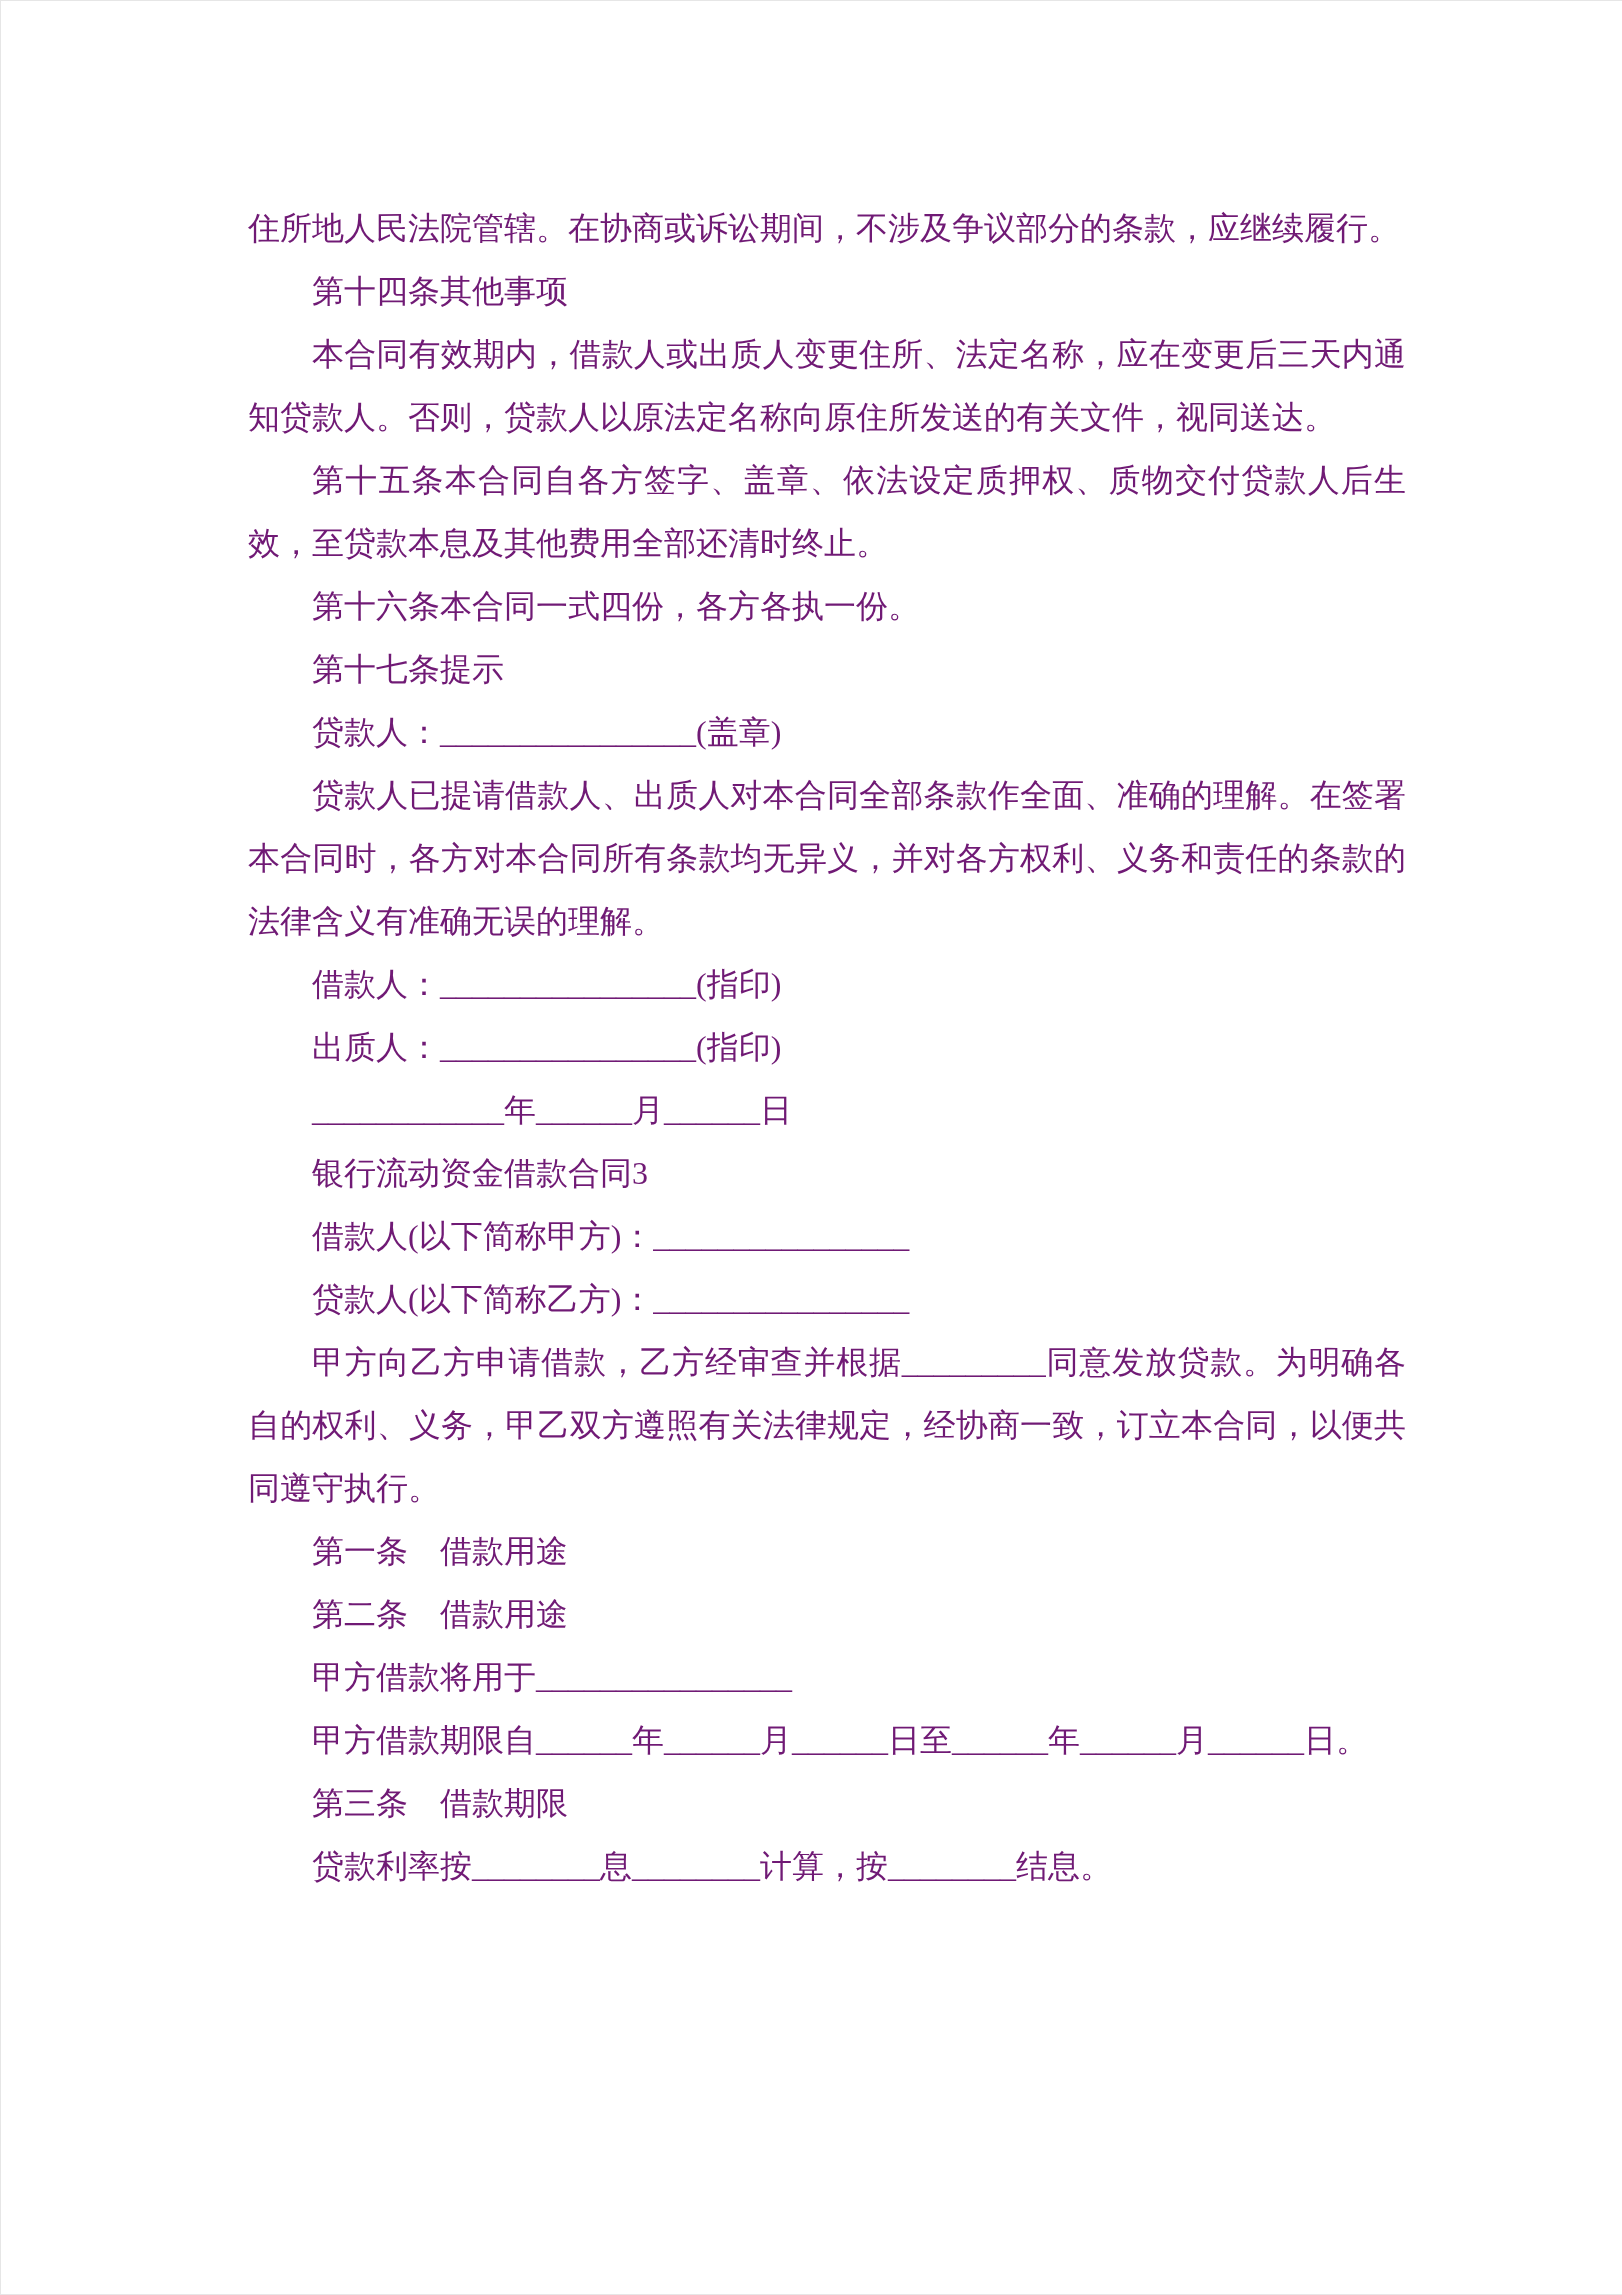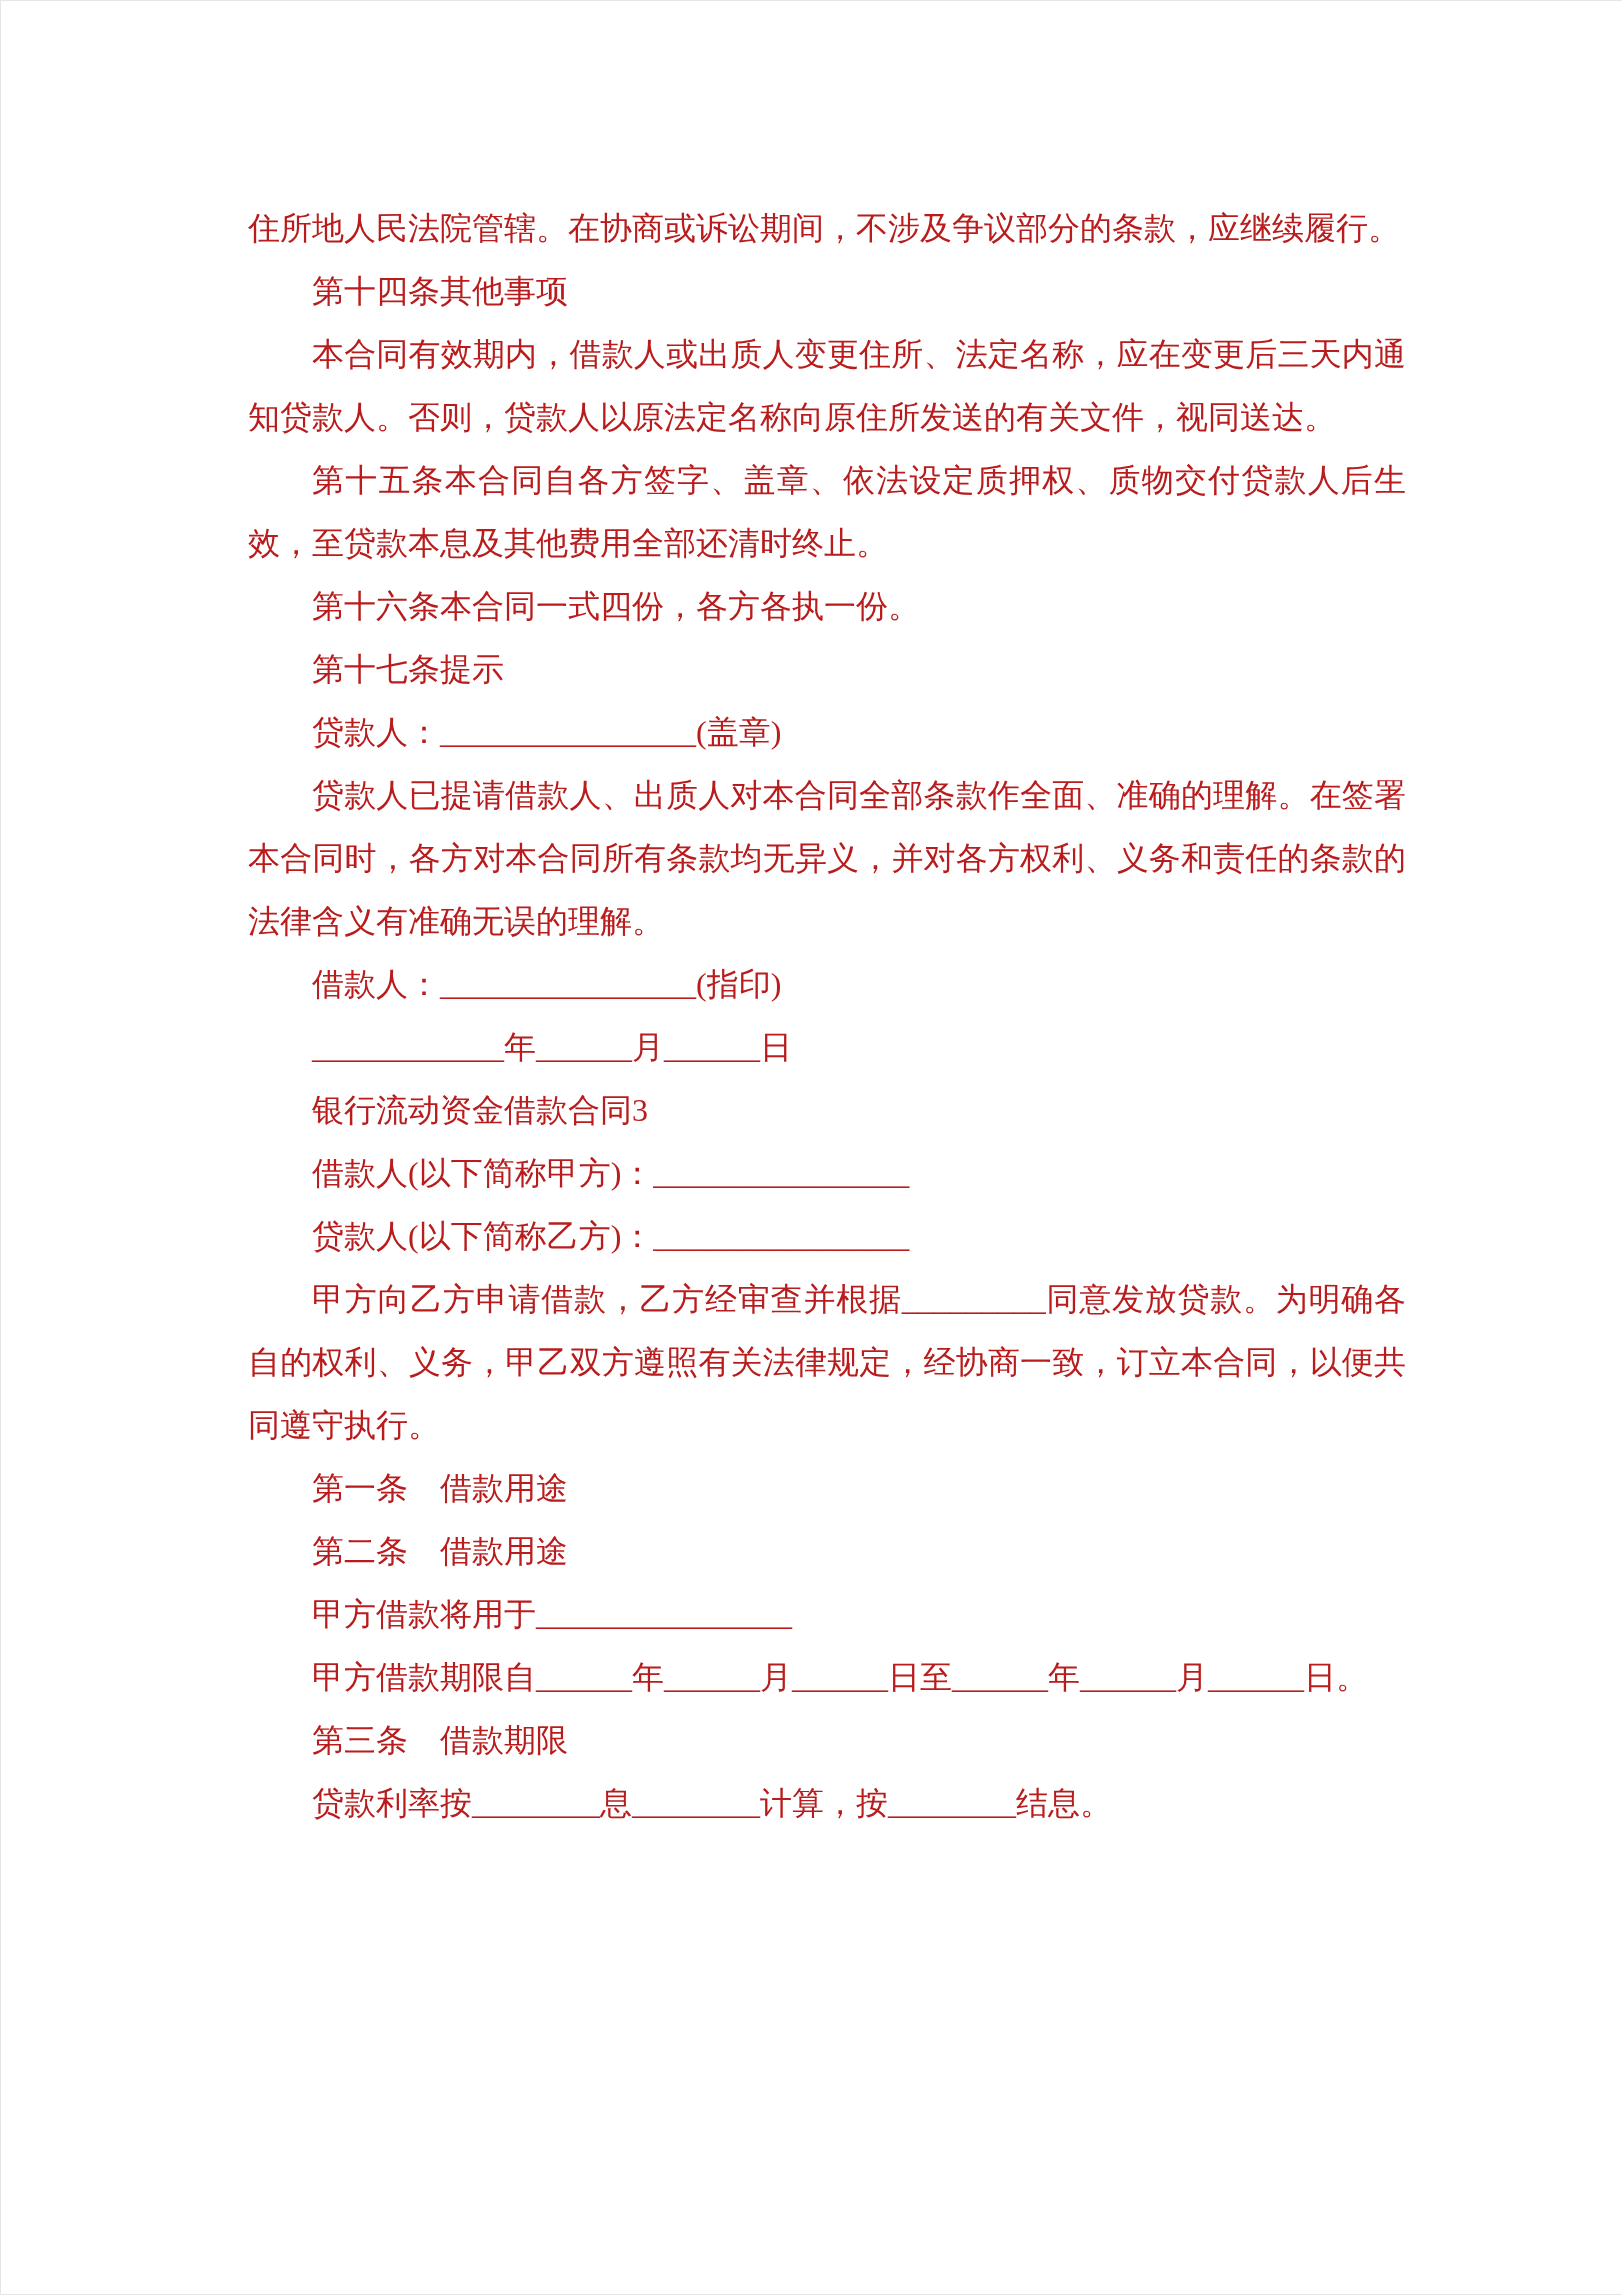--- a/index.html
+++ b/index.html
@@ -33,30 +33,31 @@
     padding: 0;
   }
   .doc p.indent {
     text-indent: 64px;
   }
 </style>
 </head>
 <body>
 
 <div class="page" style="background: rgb(255, 255, 255); border-color: rgb(230, 230, 230);">
-  <div class="doc" id="doc-body" style="color: #b91c1c;">
+  <div class="doc" id="doc-body" style="color: #701a75;">
       <p>住所地人民法院管辖。在协商或诉讼期间，不涉及争议部分的条款，应继续履行。</p>
       <p class="indent">第十四条其他事项</p>
       <p class="indent">本合同有效期内，借款人或出质人变更住所、法定名称，应在变更后三天内通知贷款人。否则，贷款人以原法定名称向原住所发送的有关文件，视同送达。</p>
       <p class="indent">第十五条本合同自各方签字、盖章、依法设定质押权、质物交付贷款人后生效，至贷款本息及其他费用全部还清时终止。</p>
       <p class="indent">第十六条本合同一式四份，各方各执一份。</p>
       <p class="indent">第十七条提示</p>
       <p class="indent">贷款人：________________(盖章)</p>
       <p class="indent">贷款人已提请借款人、出质人对本合同全部条款作全面、准确的理解。在签署本合同时，各方对本合同所有条款均无异义，并对各方权利、义务和责任的条款的法律含义有准确无误的理解。</p>
       <p class="indent">借款人：________________(指印)</p>
+      <p class="indent">出质人：________________(指印)</p>
       <p class="indent">____________年______月______日</p>
       <p class="indent">银行流动资金借款合同3</p>
       <p class="indent">借款人(以下简称甲方)：________________</p>
       <p class="indent">贷款人(以下简称乙方)：________________</p>
       <p class="indent">甲方向乙方申请借款，乙方经审查并根据_________同意发放贷款。为明确各自的权利、义务，甲乙双方遵照有关法律规定，经协商一致，订立本合同，以便共同遵守执行。</p>
       <p class="indent">第一条　借款用途</p>
       <p class="indent">第二条　借款用途</p>
       <p class="indent">甲方借款将用于________________</p>
       <p class="indent">甲方借款期限自______年______月______日至______年______月______日。</p>
       <p class="indent">第三条　借款期限</p>

